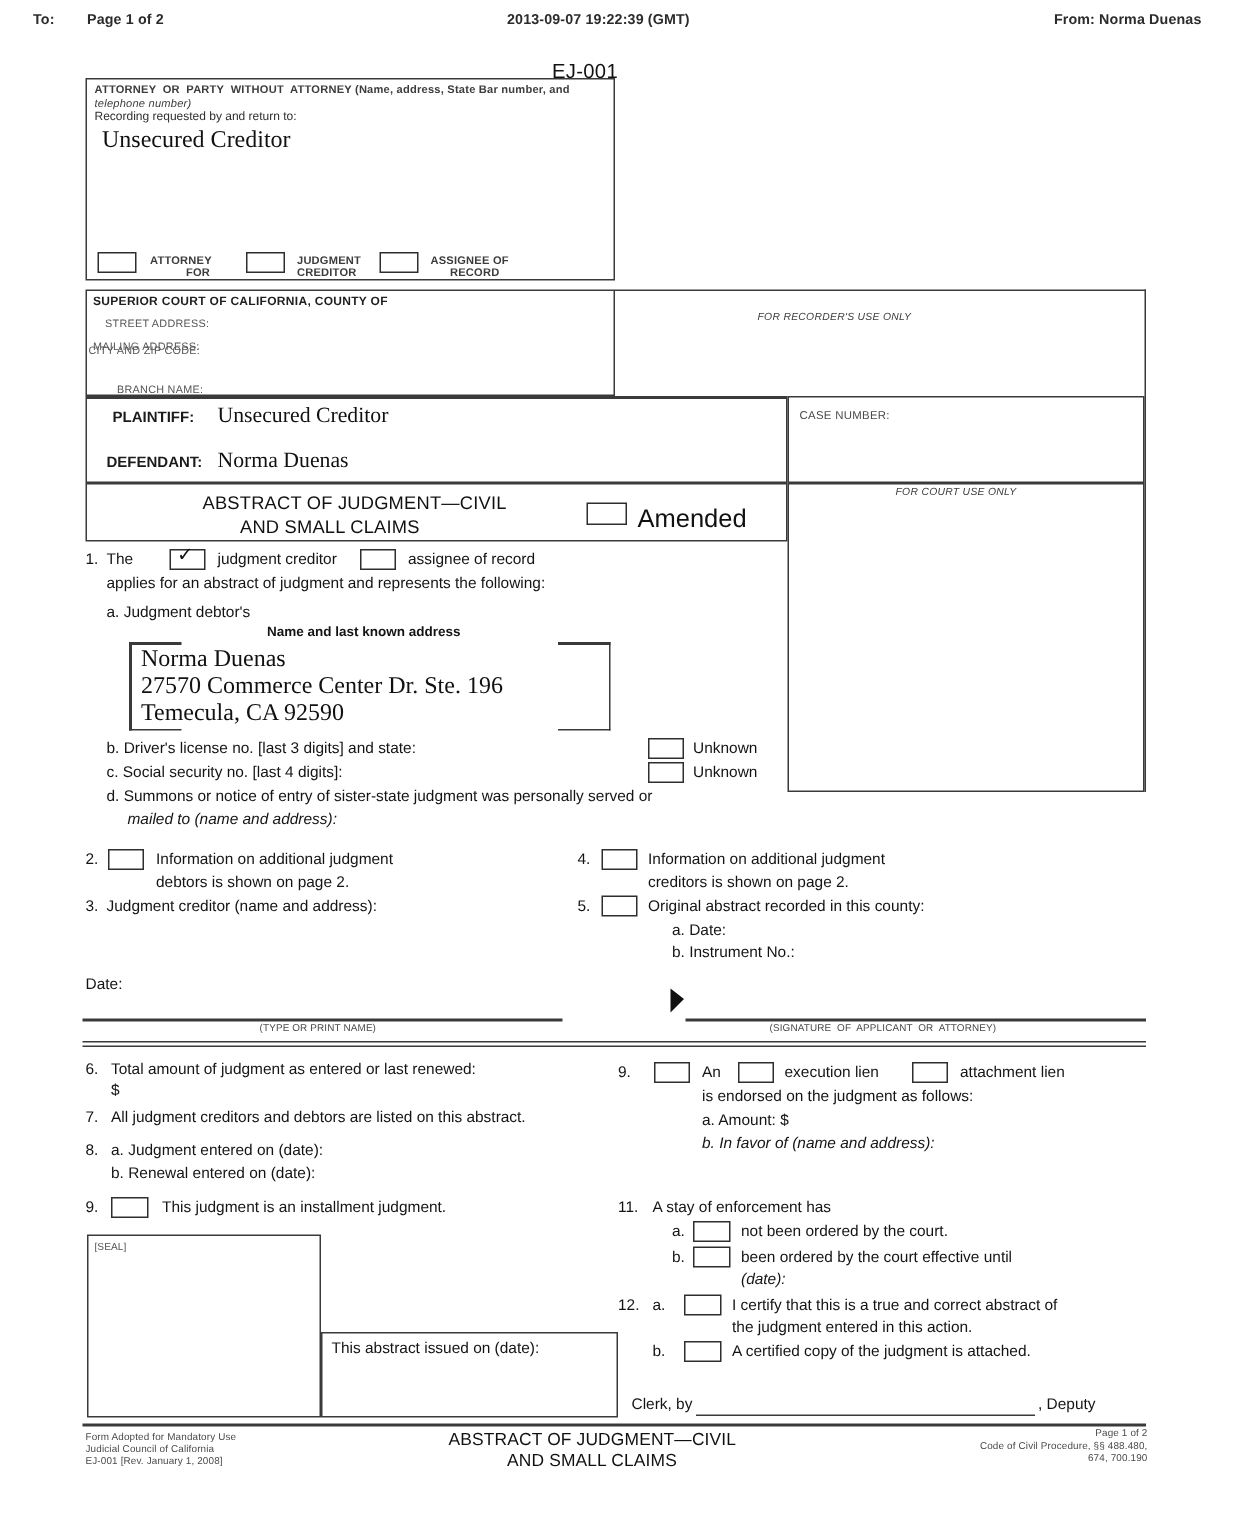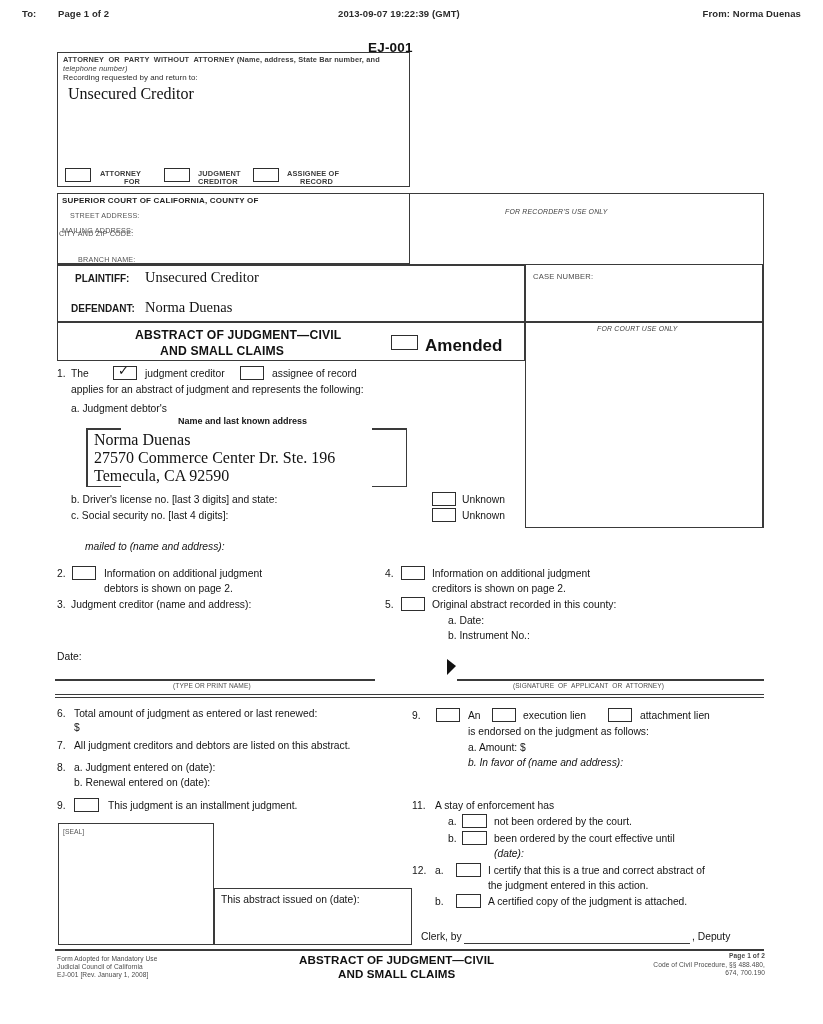--- a/index.html
+++ b/index.html
@@ -16,21 +16,21 @@
   .faxbar .to{position:absolute;left:22px;top:0;}
   .faxbar .pgno{position:absolute;left:58px;top:0;font-weight:bold;}
   .faxbar .ts{position:absolute;left:338px;top:0;}
   .faxbar .fr{position:absolute;right:22px;top:0;}
 
   
   .bx{position:absolute;box-sizing:border-box;border:1.4px solid #3a3a3a;}
   .ln{position:absolute;background:#3a3a3a;}
   .t{position:absolute;white-space:pre;}
   .it{font-style:italic;}
-  .bold{font-weight:bold;}
+  .bold{font-weight:normal;}
 
   
   .cb{position:absolute;box-sizing:border-box;border:1.5px solid #2e2e2e;background:#fff;width:22px;height:13px;}
   .cb .ck{position:absolute;left:4px;top:-3px;font-size:13px;line-height:13px;color:#111;font-family:"DejaVu Sans",sans-serif;}
 
   .lblcap{font-size:7.4px;font-weight:bold;color:#3c3c3c;letter-spacing:.15px;}
   .lblcap2{font-size:7.2px;color:#555;letter-spacing:.2px;}
   .body9{font-size:10.3px;color:#141414;}
   .body9b{font-size:10.3px;color:#141414;font-weight:bold;}
   .tiny{font-size:6.6px;color:#4a4a4a;letter-spacing:.1px;}
@@ -130,20 +130,21 @@
   <div class="t handwrite" style="left:94px;top:467px;">Temecula, CA 92590</div>
 
   <div class="t body9" style="left:71px;top:494px;">b. Driver's license no. [last 3 digits] and state:</div>
   <div class="cb" style="left:432px;top:492px;width:24px;height:14px;"></div>
   <div class="t body9" style="left:462px;top:494px;">Unknown</div>
 
   <div class="t body9" style="left:71px;top:510px;">c. Social security no. [last 4 digits]:</div>
   <div class="cb" style="left:432px;top:508px;width:24px;height:14px;"></div>
   <div class="t body9" style="left:462px;top:510px;">Unknown</div>
 
+  <div class="t body9" style="left:71px;top:526px;">d. Summons or notice of entry of sister-state judgment was personally served or</div>
   <div class="t body9 it" style="left:85px;top:541px;">mailed to (name and address):</div>
 
   <div class="t body9" style="left:57px;top:568px;">2.</div>
   <div class="cb" style="left:72px;top:566px;width:24px;height:14px;"></div>
   <div class="t body9" style="left:104px;top:568px;">Information on additional judgment</div>
   <div class="t body9" style="left:104px;top:583px;">debtors is shown on page 2.</div>
 
   <div class="t body9" style="left:57px;top:599px;">3.</div>
   <div class="t body9" style="left:71px;top:599px;">Judgment creditor (name and address):</div>
 

